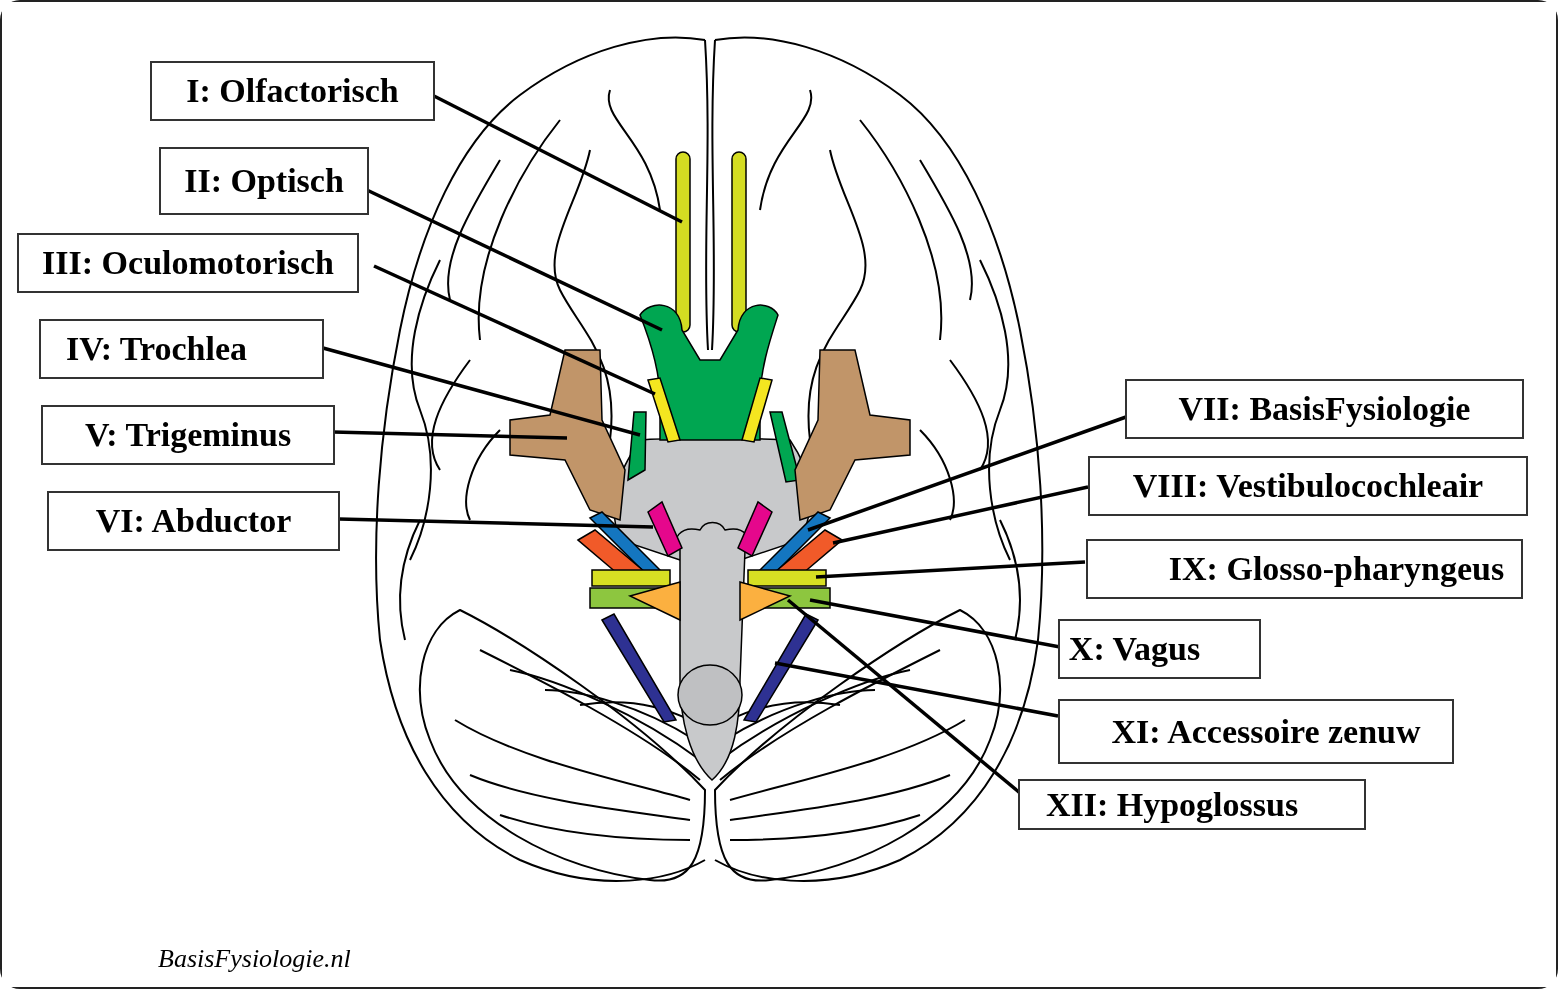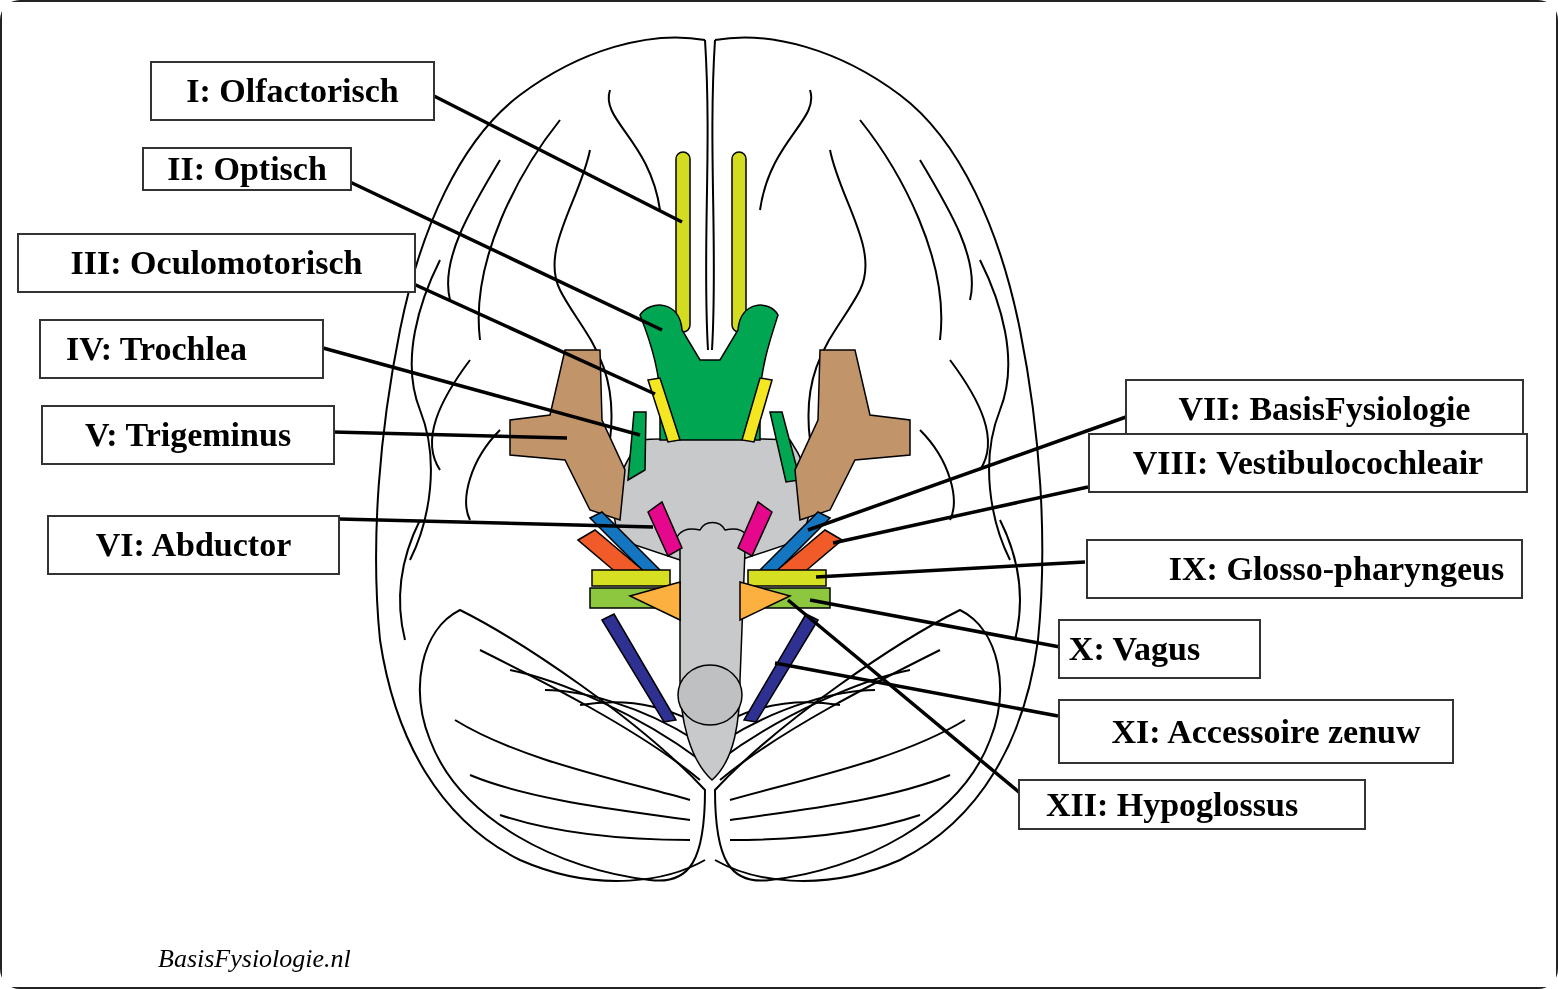--- a/index.html
+++ b/index.html
@@ -113,26 +113,26 @@
       <line x1="1126" y1="417" x2="808" y2="530"></line>
       <line x1="1088" y1="487" x2="833" y2="543"></line>
       <line x1="1085" y1="562" x2="816" y2="577"></line>
       <line x1="1060" y1="647" x2="810" y2="600"></line>
       <line x1="1058" y1="716" x2="775" y2="663"></line>
       <line x1="1020" y1="793" x2="788" y2="600"></line>
     </g>
   </svg>
 
   <div class="label" style="left:150px;top:61px;width:285px;height:60px;">I: Olfactorisch</div>
-  <div class="label" style="left:142px;top:147px;width:210px;height:44px;text-align:right;">II: Optisch</div>
-  <div class="label" style="left:17px;top:233px;width:399px;height:60px;">III: Oculomotorisch</div>
+  <div class="label" style="left:159px;top:147px;width:210px;height:68px;text-align:right;">II: Optisch</div>
+  <div class="label" style="left:17px;top:233px;width:342px;height:60px;">III: Oculomotorisch</div>
   <div class="label" style="left:39px;top:319px;width:285px;height:60px;padding-right:50px;">IV: Trochlea</div>
   <div class="label" style="left:41px;top:405px;width:294px;height:60px;">V: Trigeminus</div>
-  <div class="label" style="left:47px;top:491px;width:293px;height:60px;margin-top:24px;">VI: Abductor</div>
+  <div class="label" style="left:47px;top:491px;width:293px;height:60px;">VI: Abductor</div>
   <div class="label" style="left:1125px;top:379px;width:399px;height:60px;">VII: BasisFysiologie</div>
-  <div class="label" style="left:1088px;top:433px;width:440px;height:60px;">VIII: Vestibulocochleair</div>
+  <div class="label" style="left:1088px;top:456px;width:440px;height:60px;">VIII: Vestibulocochleair</div>
   <div class="label" style="left:1086px;top:539px;width:437px;height:60px;padding-left:64px;">IX: Glosso-pharyngeus</div>
   <div class="label" style="left:1058px;top:619px;width:203px;height:60px;padding-right:50px;">X: Vagus</div>
   <div class="label" style="left:1058px;top:699px;width:396px;height:65px;padding-left:20px;">XI: Accessoire zenuw</div>
   <div class="label" style="left:1018px;top:779px;width:348px;height:51px;padding-right:40px;">XII: Hypoglossus</div>
 
   <div id="credit">BasisFysiologie.nl</div>
 </div>
 
 </body></html>

